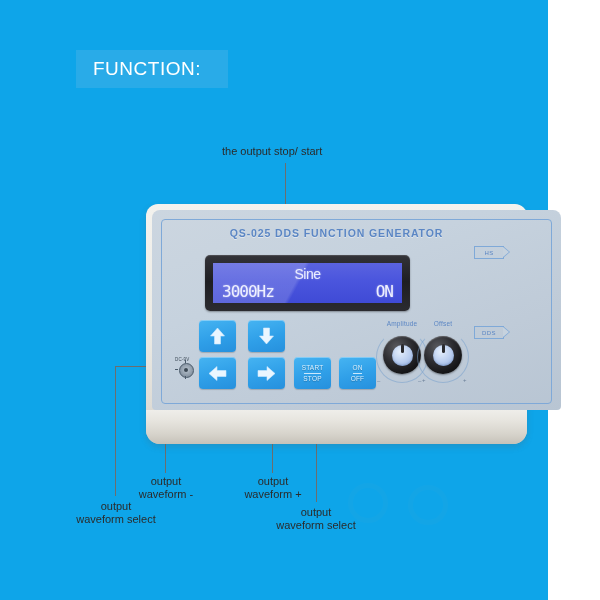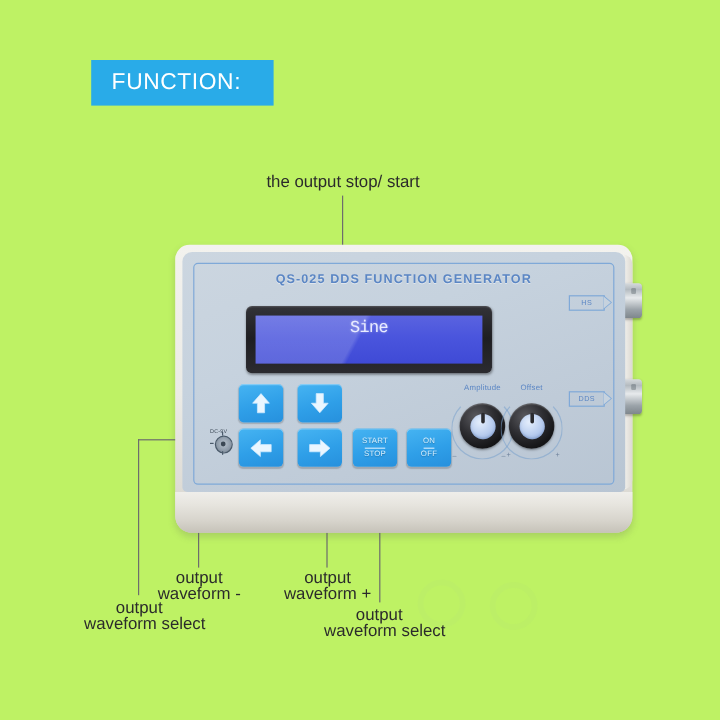--- a/index.html
+++ b/index.html
@@ -11,22 +11,22 @@
     height: 600px;
     background: #ffffff;
     font-family: "Liberation Sans", sans-serif;
     overflow: hidden;
     position: relative;
   }
 
   #page {
     position: absolute;
     left: 0; top: 0;
-    width: 600px; height: 600px;
-    background: #bef264;
+    width: 548px; height: 600px;
+    background: #0ea5e9;
   }
 
   
   .banner {
     position: absolute;
     left: 76px;
     top: 50px;
     width: 152px;
     height: 38px;
     background: #29abe8;
@@ -59,21 +59,21 @@
     border-radius: 50%;
     width: 30px; height: 30px;
   }
   .wm-ring.a { left: 18px; top: 28px; }
   .wm-ring.b { left: 78px; top: 30px; }
 
   
   .anno {
     position: absolute;
     color: #2b2b2b;
-    font-size: 14px;
+    font-size: 11px;
     line-height: 13px;
     white-space: nowrap;
   }
   .anno.center { text-align: center; }
 
   .leader {
     position: absolute;
     background: #6d6d6d;
   }
   .leader.v { width: 1px; }
@@ -107,20 +107,21 @@
     box-shadow: 0 3px 6px rgba(90,90,90,.22);
   }
   
   .face {
     position: absolute;
     left: 6px; top: 6px;
     width: 369px;
     height: 200px;
     border-radius: 8px 8px 4px 4px;
     background: linear-gradient(160deg,#ccd6e0 0%, #c6d2de 35%, #bfcbd8 70%, #b8c5d3 100%);
+    padding-left: 40px;
   }
   .face-border {
     position: absolute;
     left: 9px; top: 9px;
     right: 9px; bottom: 6px;
     border: 1px solid #7fa9d8;
     border-radius: 4px;
     pointer-events: none;
   }
   
@@ -166,21 +167,21 @@
       linear-gradient(118deg, rgba(255,255,255,.16) 0%, rgba(255,255,255,.16) 44%, rgba(255,255,255,0) 46%, rgba(255,255,255,0) 100%),
       linear-gradient(180deg,#5a63e0 0%, #4a55dd 45%, #3f4ad6 100%);
     overflow: hidden;
   }
   .lcd-l1 {
     position: absolute;
     left: 0; top: 3px;
     width: 189px;
     text-align: center;
     color: #e9ecff;
-    font-family: Liberation Mono, monospace;
+    font-family: Liberation Sans, sans-serif;
     font-size: 14px;
     letter-spacing: -0.5px;
     text-shadow: 0 0 2px rgba(255,255,255,.5);
   }
   .lcd-l2 {
     position: absolute;
     left: 9px; top: 19px;
     width: 171px;
     display: flex;
     justify-content: space-between;
@@ -446,20 +447,24 @@
     </div>
 
     <div class="face">
       <div class="face-border"></div>
 
       <div class="brand">QS-025 DDS FUNCTION GENERATOR</div>
 
       <div class="lcd-bezel">
         <div class="lcd">
           <div class="lcd-l1">Sine</div>
+          <div class="lcd-l2">
+            <span>3000Hz</span>
+            <span>ON</span>
+          </div>
         </div>
       </div>
 
       <div class="dcjack">
         <div class="dcjack-label">DC-9V</div>
         <div class="ring"></div>
         <div class="tick" style="left:10px; top:3px; width:1px; height:3px;"></div>
         <div class="tick" style="left:10px; top:19px; width:1px; height:3px;"></div>
         <div class="tick" style="left:0px; top:12px; width:3px; height:1px;"></div>
         <div class="dcjack-plus">+</div>

